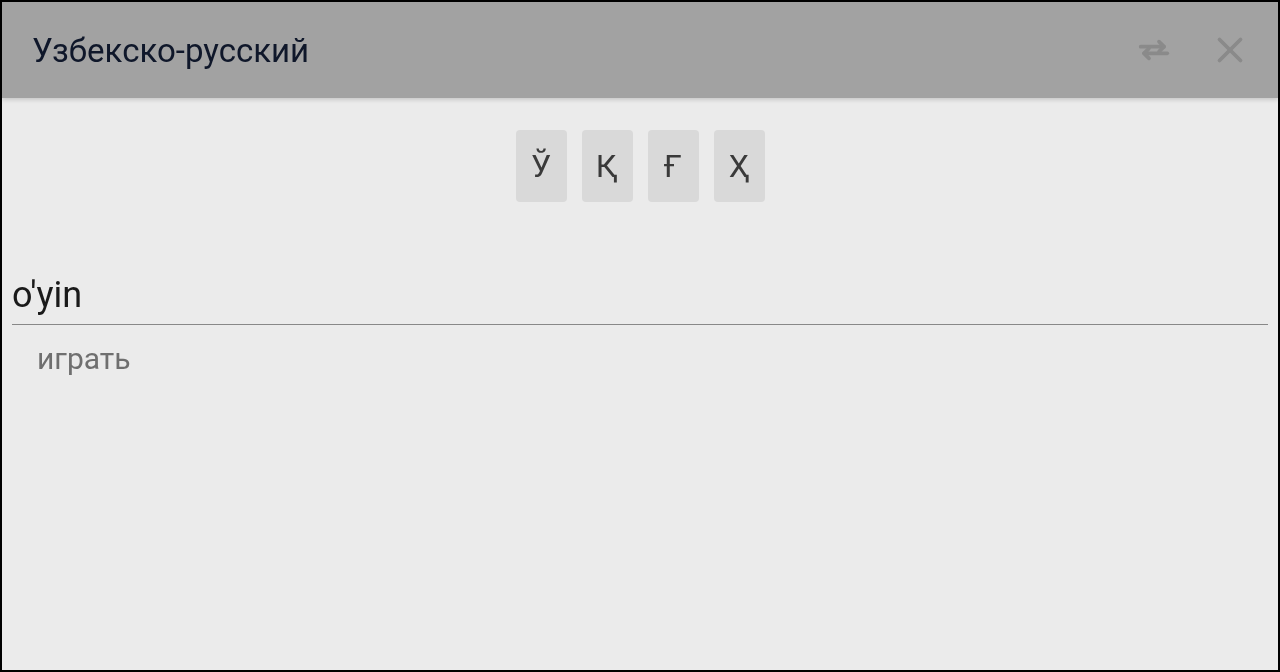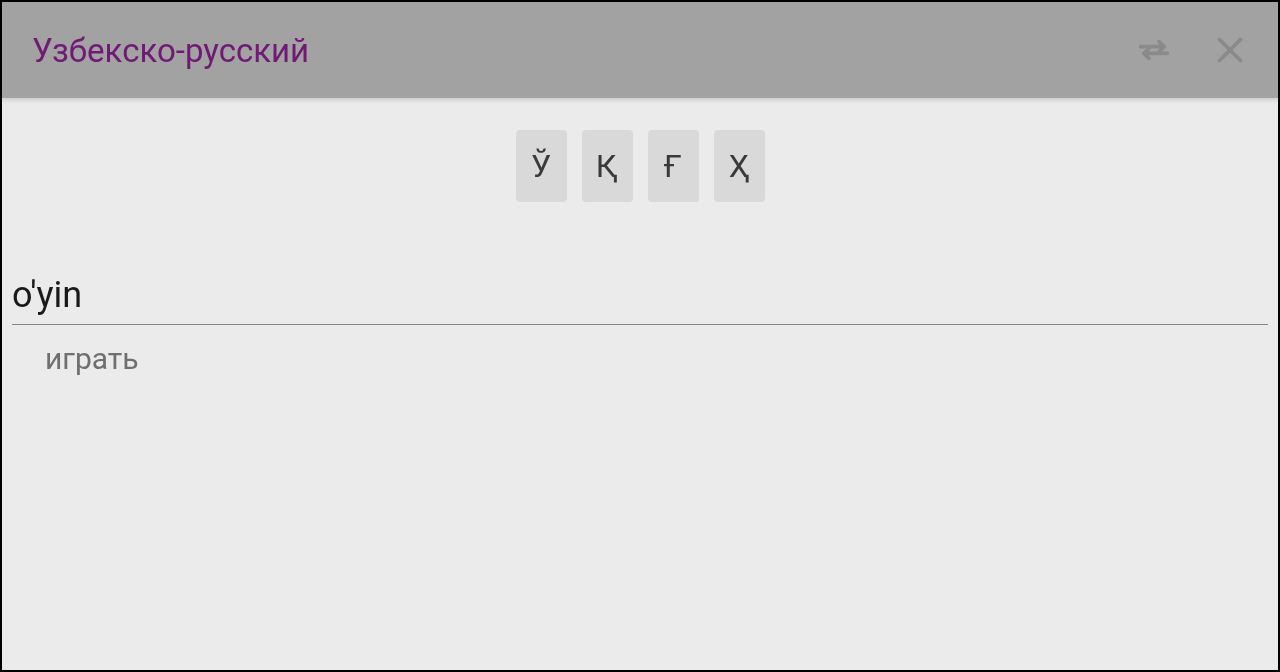--- a/index.html
+++ b/index.html
@@ -19,21 +19,21 @@
       background: #a2a2a2;
       height: 96px;
       display: flex;
       align-items: center;
       padding: 0 30px;
       box-shadow: 0 2px 4px rgba(0,0,0,0.15);
       position: relative;
       z-index: 1;
     }
     .header-title {
-      color: #701a75;
+      color: #0f172a;
       font-size: 33px;
       font-weight: 400;
       flex: 1;
     }
     .header-icons {
       display: flex;
       gap: 38px;
       align-items: center;
     }
     .icon-wrap {
@@ -68,21 +68,20 @@
       margin-top: 44px;
     }
     .input-value {
       font-size: 36px;
       color: #1a1a1a;
       padding: 0 0 8px 0;
       border-bottom: 1px solid #888;
     }
     .suggestion-area {
       padding: 16px 0 0 35px;
-      margin-left: 8px;
     }
     .suggestion {
       font-size: 30px;
       color: #6f6f6f;
     }
   </style>
 </head>
 <body>
 
 <div class="header">

